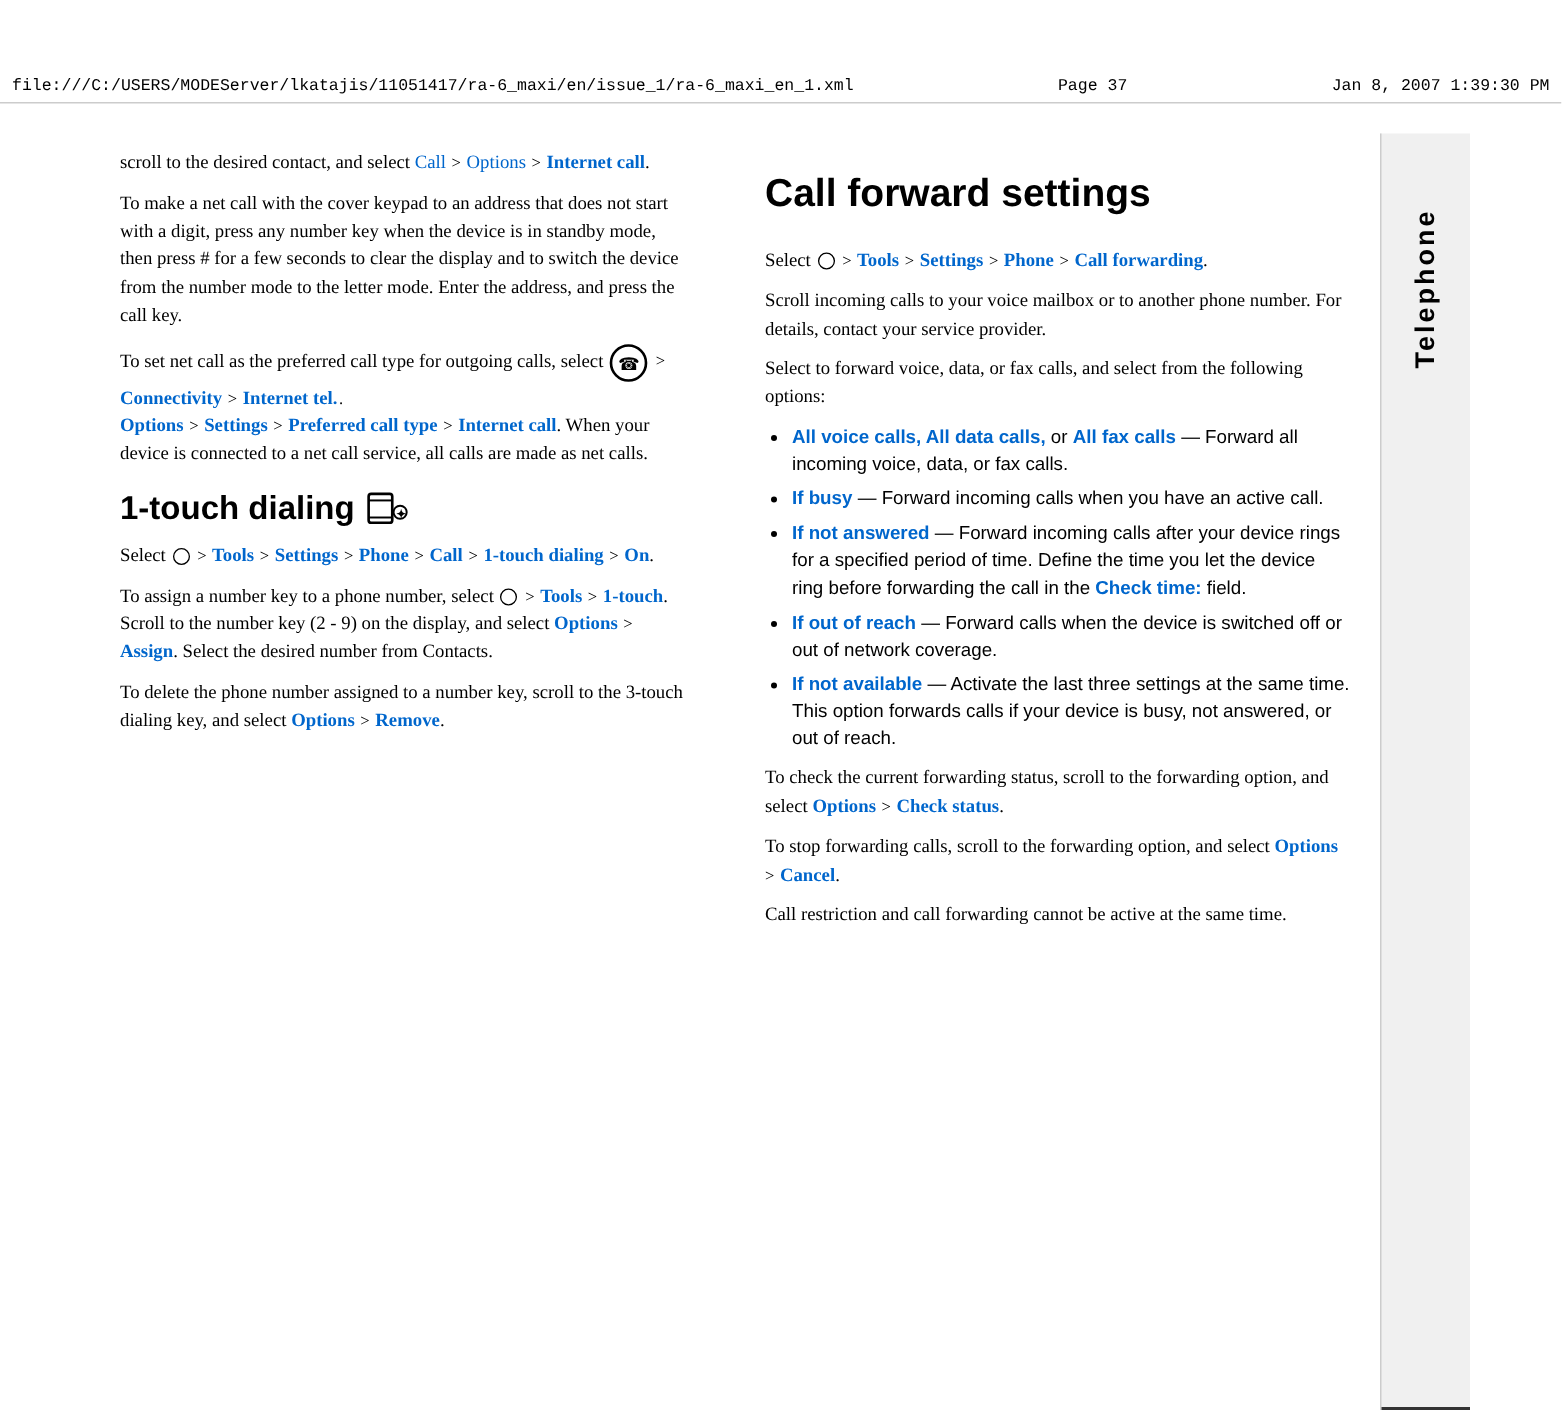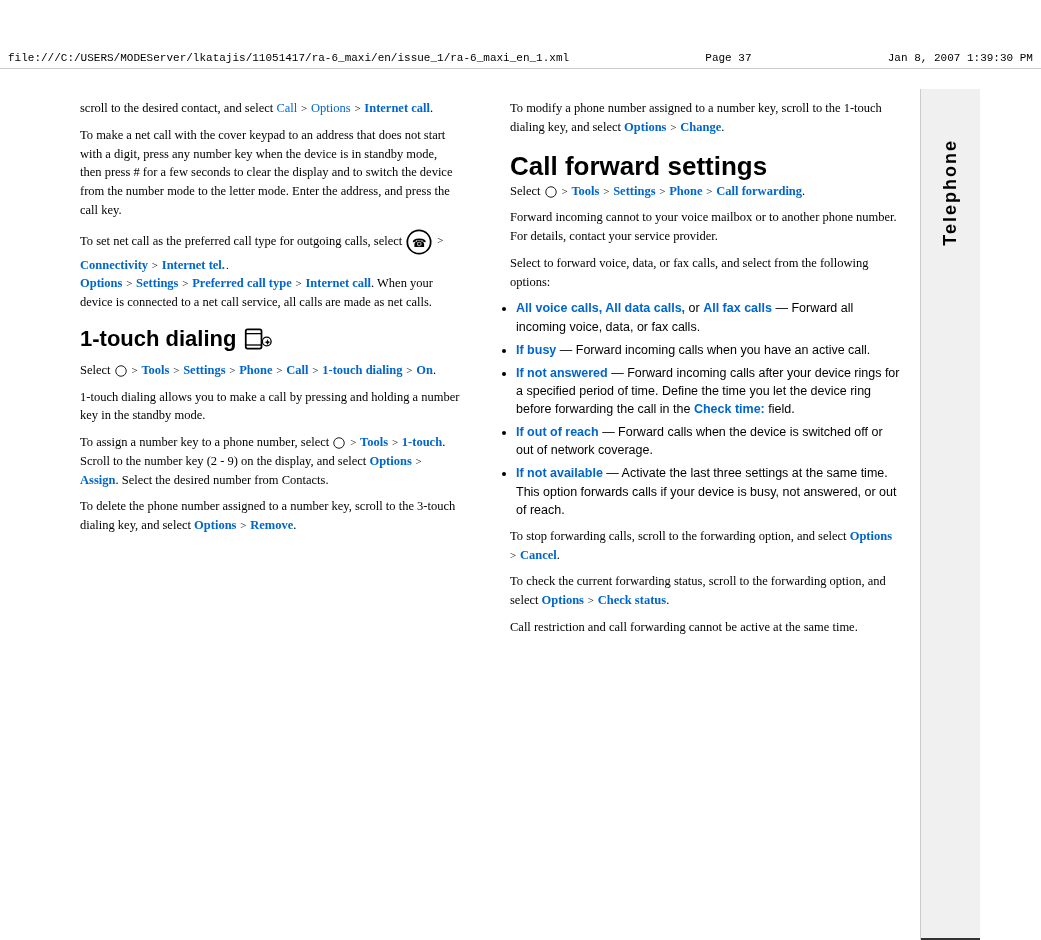--- a/index.html
+++ b/index.html
@@ -74,39 +74,39 @@
       text-align: center;
       padding: 8px 12px;
     }
     p { margin-bottom: 8px; font-family: Liberation Serif, serif; }
     .link-blue { color: #0066cc; font-weight: normal; }
     .link-bold-blue { color: #0066cc; font-weight: bold; }
     .section-heading {
       font-size: 26px;
       font-weight: bold;
       line-height: 1.2;
-      margin: 14px 0 0 0;
+      margin: 14px 0 20px 0;
       color: #000;
     }
     .sub-heading {
       font-size: 22px;
       font-weight: bold;
       margin: 10px 0 6px 0;
       display: flex;
       align-items: center;
       gap: 8px;
     }
     .touch-icon {
       display: inline-block;
       width: 28px;
       height: 28px;
       vertical-align: middle;
     }
     ul {
-      margin-left: 6px;
+      margin-left: 18px;
       margin-bottom: 8px;
     }
     ul li {
       margin-bottom: 5px;
       line-height: 1.45;
     }
     .nav-arrow {
       font-size: 11px;
       color: #000;
       margin: 0 1px;
@@ -151,49 +151,45 @@
           <text x="23" y="24" font-size="9" fill="#000">✦</text>
         </svg>
       </div>
 
       <p>
         <span>Select </span><svg viewBox="0 0 24 24" width="14" height="14" style="vertical-align:middle">
             <circle cx="12" cy="12" r="9" fill="none" stroke="#000" stroke-width="1.5"></circle>
           </svg><span class="nav-arrow"> &gt; </span><span class="link-bold-blue">Tools</span><span class="nav-arrow"> &gt; </span><span class="link-bold-blue">Settings</span><span class="nav-arrow"> &gt; </span><span class="link-bold-blue">Phone</span><span class="nav-arrow"> &gt; </span><span class="link-bold-blue">Call</span><span class="nav-arrow"> &gt; </span><span class="link-bold-blue">1-touch dialing</span><span class="nav-arrow"> &gt; </span><span class="link-bold-blue">On</span><span>.</span>
       </p>
 
-      <p>1-touch dialing allows you to make a call by pressing and holding a number key in the standby mode.</p>
 
       <p>
         <span>To assign a number key to a phone number, select </span><svg viewBox="0 0 24 24" width="14" height="14" style="vertical-align:middle">
             <circle cx="12" cy="12" r="9" fill="none" stroke="#000" stroke-width="1.5"></circle>
           </svg><span class="nav-arrow"> &gt; </span><span class="link-bold-blue">Tools</span><span class="nav-arrow"> &gt; </span><span class="link-bold-blue">1-touch</span><span>. Scroll to the number key (2 - 9) on the display, and select </span><span class="link-bold-blue">Options</span><span class="nav-arrow"> &gt; </span><span class="link-bold-blue">Assign</span><span>. Select the desired number from Contacts.</span>
       </p>
 
       <p>
         <span>To delete the phone number assigned to a number key, scroll to the 3-touch dialing key, and select </span><span class="link-bold-blue">Options</span><span class="nav-arrow"> &gt; </span><span class="link-bold-blue">Remove</span><span>.</span>
       </p>
 
     </div>
 
     <div class="right-column">
 
-      <p>
-        <span>To modify a phone number assigned to a number key, scroll to the 1-touch dialing key, and select </span><span class="link-bold-blue">Options</span><span class="nav-arrow"> &gt; </span><span class="link-bold-blue">Change</span><span>.</span>
-      </p>
 
       <h2 class="section-heading">Call forward settings</h2>
 
       <p>
         <span>Select </span><svg viewBox="0 0 24 24" width="14" height="14" style="vertical-align:middle">
             <circle cx="12" cy="12" r="9" fill="none" stroke="#000" stroke-width="1.5"></circle>
           </svg><span class="nav-arrow"> &gt; </span><span class="link-bold-blue">Tools</span><span class="nav-arrow"> &gt; </span><span class="link-bold-blue">Settings</span><span class="nav-arrow"> &gt; </span><span class="link-bold-blue">Phone</span><span class="nav-arrow"> &gt; </span><span class="link-bold-blue">Call forwarding</span><span>.</span>
       </p>
 
-      <p>Forward incoming cannot to your voice mailbox or to another phone number. For details, contact your service provider.</p>
+      <p>Scroll incoming calls to your voice mailbox or to another phone number. For details, contact your service provider.</p>
 
       <p>Select to forward voice, data, or fax calls, and select from the following options:</p>
 
       <ul>
         <li>
           <span class="link-bold-blue">All voice calls, All data calls,</span>
           <span>or</span>
           <span class="link-bold-blue">All fax calls</span>
           <span> — Forward all incoming voice, data, or fax calls.</span>
         </li>
@@ -211,25 +207,25 @@
           <span class="link-bold-blue">If out of reach</span>
           <span> — Forward calls when the device is switched off or out of network coverage.</span>
         </li>
         <li>
           <span class="link-bold-blue">If not available</span>
           <span> — Activate the last three settings at the same time. This option forwards calls if your device is busy, not answered, or out of reach.</span>
         </li>
       </ul>
 
       <p>
+        <span>To check the current forwarding status, scroll to the forwarding option, and select </span><span class="link-bold-blue">Options</span><span class="nav-arrow"> &gt; </span><span class="link-bold-blue">Check status</span><span>.</span>
+      </p>
+
+      <p>
         <span>To stop forwarding calls, scroll to the forwarding option, and select </span><span class="link-bold-blue">Options</span><span class="nav-arrow"> &gt; </span><span class="link-bold-blue">Cancel</span><span>.</span>
-      </p>
-
-      <p>
-        <span>To check the current forwarding status, scroll to the forwarding option, and select </span><span class="link-bold-blue">Options</span><span class="nav-arrow"> &gt; </span><span class="link-bold-blue">Check status</span><span>.</span>
       </p>
 
       <p>Call restriction and call forwarding cannot be active at the same time.</p>
 
     </div>
 
     <div class="sidebar">
       <div class="sidebar-label">Telephone</div>
       <div class="page-number">25</div>
     </div>

